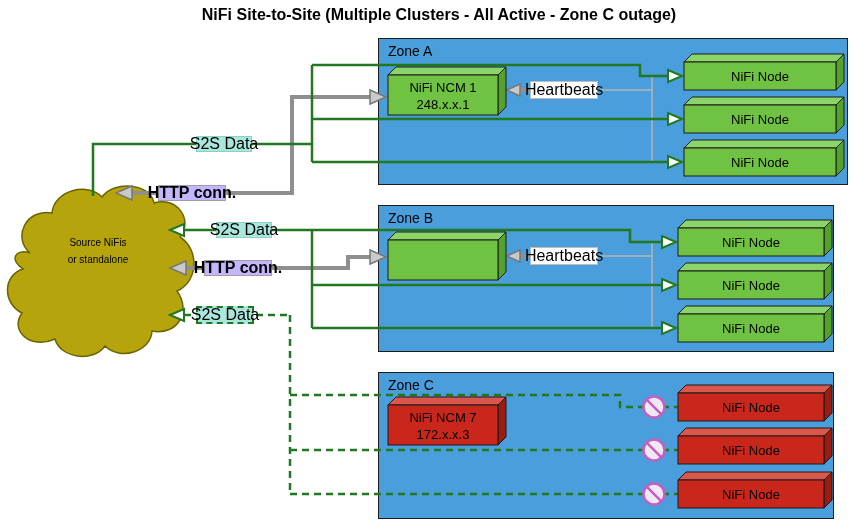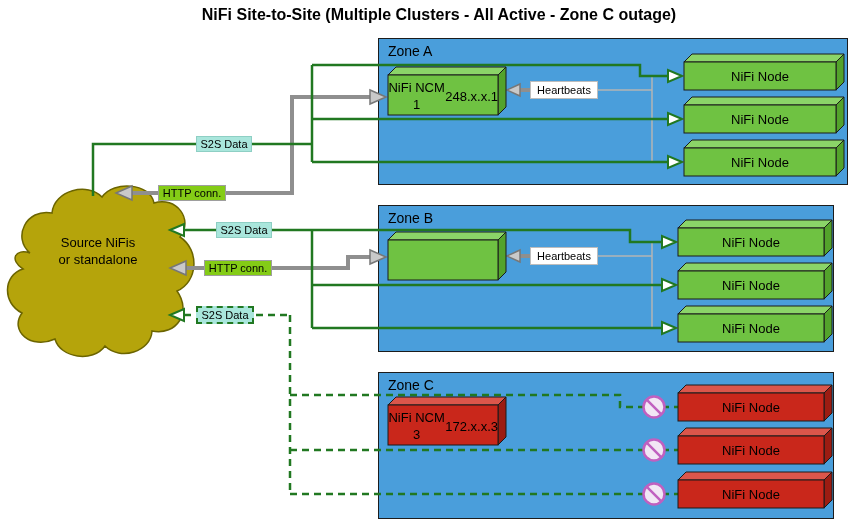--- a/index.html
+++ b/index.html
@@ -14,32 +14,32 @@
   .zone {
     position:absolute; background:#4A9EDB; border:1px solid #1c1c1c; box-sizing:border-box;
   }
   .zone-label { position:absolute; top:4px; left:9px; font-size:14px; }
   svg.gfx { position:absolute; left:0; top:0; }
   .overlay {
     position:absolute; display:flex; align-items:center; justify-content:center;
     text-align:center;
   }
   .node-label { font-size:13px; }
-  .ncm-label { font-size:13px; line-height:17px; flex-direction:row; padding-top:1px; }
+  .ncm-label { font-size:13px; line-height:17px; flex-direction:column; padding-top:1px; }
   .tag {
     position:absolute; display:flex; align-items:center; justify-content:center;
-    font-size:11px; box-sizing:border-box; white-space:nowrap;
+    font-size:16px; box-sizing:border-box; white-space:nowrap;
   }
   .tag.s2s  { background:#A9E6DC; border:1px solid #8ecfc4; }
   .tag.s2sd { background:#A9E6DC; border:2px dashed #217821; }
-  .tag.http { background:#84cc16; border:1px solid #9e9e9e; }
+  .tag.http { background:#c4b5fd; border:1px solid #9e9e9e;font-weight:bold; }
   .tag.hb   { background:#ffffff; border:1px solid #bdbdbd; }
   .cloud-text {
     position:absolute; left:20px; top:234px; width:156px; text-align:center;
-    font-size:13px; line-height:17px;
+    font-size:10px; line-height:17px;
   }
 </style>
 </head>
 <body>
 
 <div class="stage">
 
   <div class="title">NiFi Site-to-Site (Multiple Clusters - All Active - Zone C outage)</div>
 
   <div class="zone" style="left:378px; top:38px; width:470px; height:147px;">
@@ -219,21 +219,21 @@
   <div class="tag s2sd" style="left:196px; top:306px; width:58px; height:18px;">S2S Data</div>
 
   <div class="tag hb" style="left:530px; top:81px;  width:68px; height:18px;">Heartbeats</div>
   <div class="tag hb" style="left:530px; top:247px; width:68px; height:18px;">Heartbeats</div>
 
   <div class="overlay ncm-label" style="left:388px; top:75px;  width:110px; height:40px;">
     <div>NiFi NCM 1</div>
     <div>248.x.x.1</div>
   </div>
   <div class="overlay ncm-label" style="left:388px; top:405px; width:110px; height:40px;">
-    <div>NiFi NCM 3</div>
+    <div>NiFi NCM 7</div>
     <div>172.x.x.3</div>
   </div>
 
   <div class="overlay node-label" style="left:684px; top:62px;  width:152px; height:28px;">NiFi Node</div>
   <div class="overlay node-label" style="left:684px; top:105px; width:152px; height:28px;">NiFi Node</div>
   <div class="overlay node-label" style="left:684px; top:148px; width:152px; height:28px;">NiFi Node</div>
 
   <div class="overlay node-label" style="left:678px; top:228px; width:146px; height:28px;">NiFi Node</div>
   <div class="overlay node-label" style="left:678px; top:271px; width:146px; height:28px;">NiFi Node</div>
   <div class="overlay node-label" style="left:678px; top:314px; width:146px; height:28px;">NiFi Node</div>

